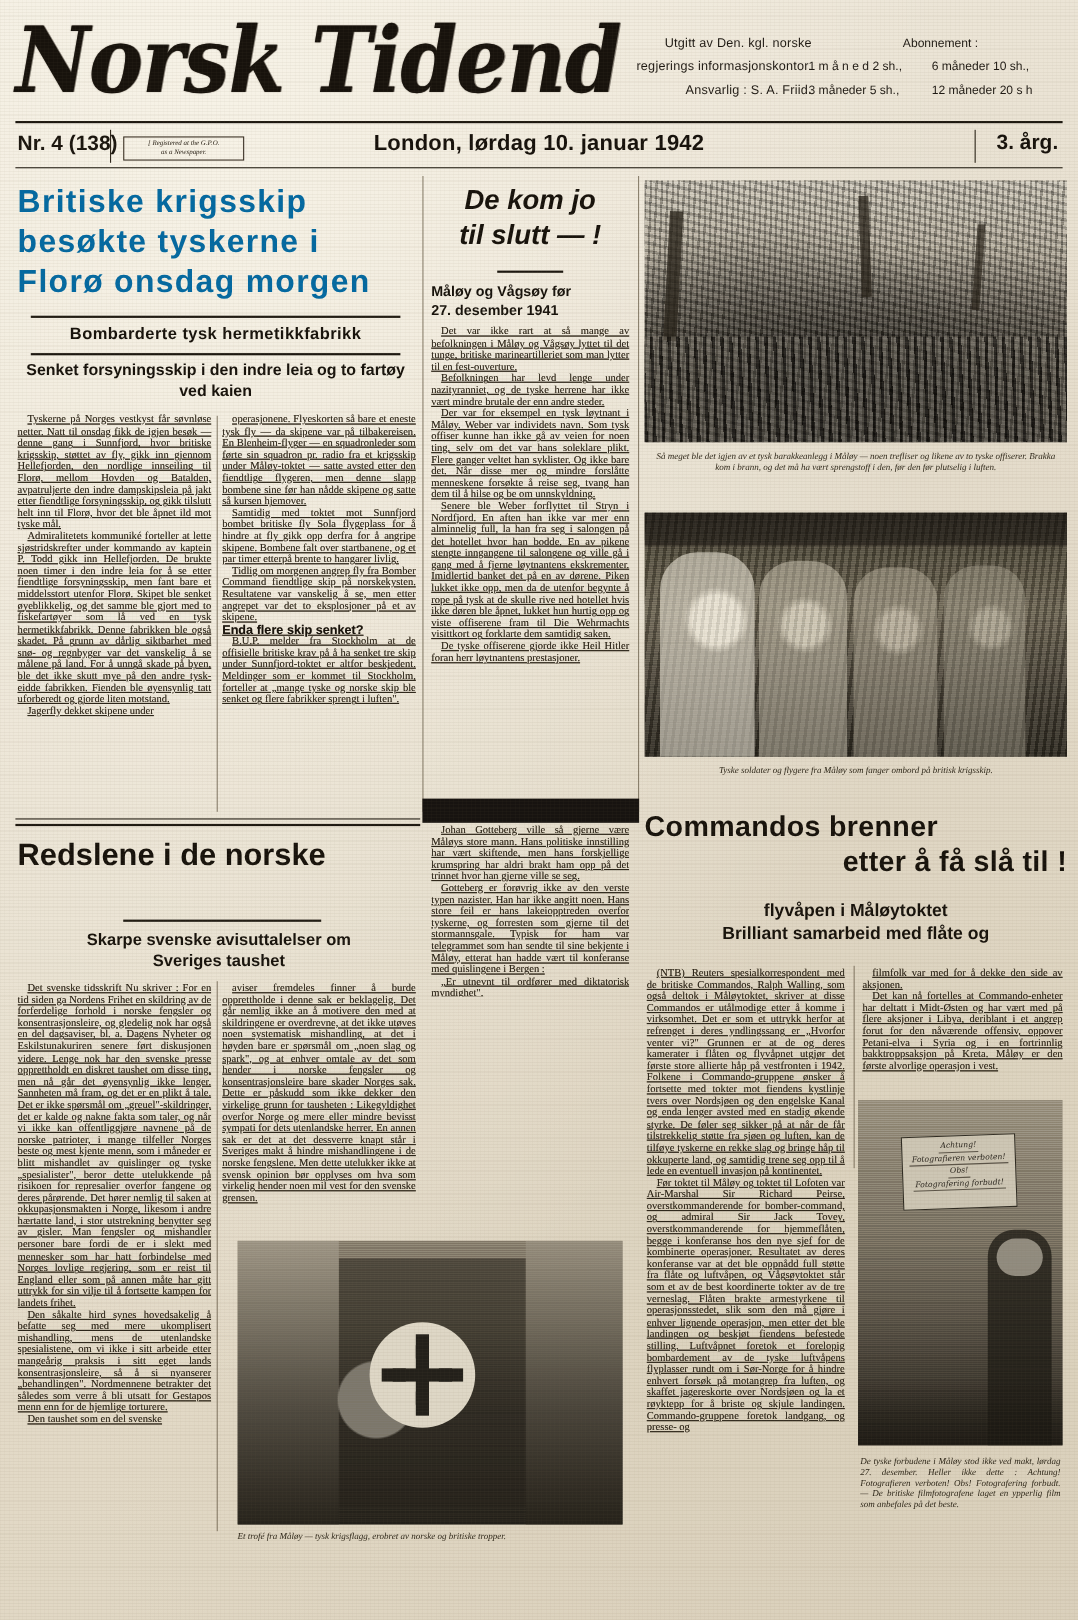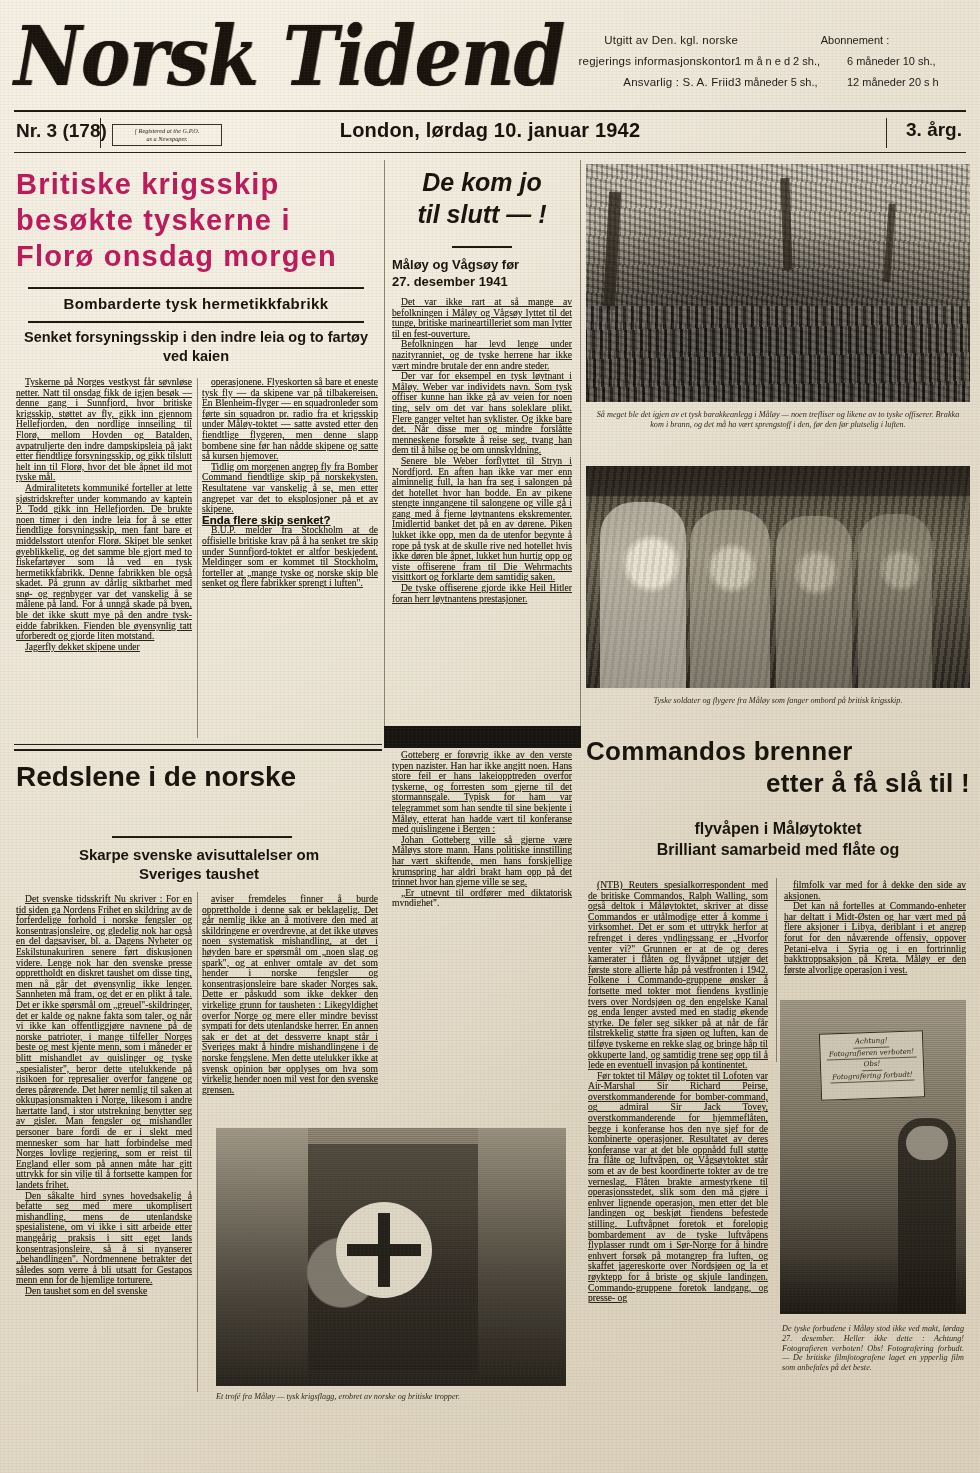--- a/index.html
+++ b/index.html
@@ -85,21 +85,21 @@
     font-weight:700;font-size:19px;color:#16110b;
   }
   .dl-sep{position:absolute;top:2px;width:1px;height:30px;background:#2a2318;}
 
   
   .vrule{position:absolute;width:1px;background:#6b604c;opacity:.75;}
 
   
   .hl{
     font-family:"Liberation Sans", sans-serif;
-    font-weight:700;color:#be185d;
+    font-weight:700;color:#0369a1;
   }
   .hl-main{
     position:absolute;left:16px;top:166px;width:360px;
     font-size:29px;line-height:36px;letter-spacing:1.2px;
   }
   .hr-a{position:absolute;left:28px;width:336px;height:2px;background:#1d1810;}
 
   .sub-a{
     position:absolute;left:16px;width:360px;text-align:center;
     font-family:"Liberation Sans", sans-serif;font-weight:700;
@@ -217,21 +217,21 @@
       <div class="row">
         <span class="c1">3 måneder 5 sh.,</span>
         <span class="c2">12 måneder 20 s h</span>
       </div>
     </div>
   </div>
 
   <div class="rule-thick" style="top:110px;"></div>
 
   <div class="dateline">
-    <div class="dl-issue">Nr. 3 (178)</div>
+    <div class="dl-issue">Nr. 4 (138)</div>
     <div class="dl-sep" style="left:100px;"></div>
     <div class="dl-gpo">
       <div>[ Registered at the G.P.O.</div>
       <div>as a Newspaper.</div>
     </div>
     <div class="dl-city">London, lørdag 10. januar 1942</div>
     <div class="dl-sep" style="left:886px;"></div>
     <div class="dl-vol">3. årg.</div>
   </div>
 
@@ -250,20 +250,21 @@
   <div class="sub-a" style="top:328px;font-size:14.5px;line-height:19px;">Senket forsyningsskip i den indre leia og to fartøy ved kaien</div>
 
   <div class="bodytext" style="position:absolute;left:16px;top:377px;width:176px;">
     <p>Tyskerne på Norges vestkyst får søvnløse netter. Natt til onsdag fikk de igjen besøk — denne gang i Sunnfjord, hvor britiske krigsskip, støttet av fly, gikk inn gjennom Hellefjorden, den nordlige innseiling til Florø, mellom Hovden og Batalden, avpatruljerte den indre dampskipsleia på jakt etter fiendtlige forsyningsskip, og gikk tilslutt helt inn til Florø, hvor det ble åpnet ild mot tyske mål.</p>
     <p>Admiralitetets kommuniké forteller at lette sjøstridskrefter under kommando av kaptein P. Todd gikk inn Hellefjorden. De brukte noen timer i den indre leia for å se etter fiendtlige forsyningsskip, men fant bare et middelsstort utenfor Florø. Skipet ble senket øyeblikkelig, og det samme ble gjort med to fiskefartøyer som lå ved en tysk hermetikkfabrikk. Denne fabrikken ble også skadet. På grunn av dårlig siktbarhet med snø- og regnbyger var det vanskelig å se målene på land. For å unngå skade på byen, ble det ikke skutt mye på den andre tysk-eidde fabrikken. Fienden ble øyensynlig tatt uforberedt og gjorde liten motstand.</p>
     <p>Jagerfly dekket skipene under</p>
   </div>
 
   <div class="bodytext" style="position:absolute;left:202px;top:377px;width:176px;">
     <p>operasjonene. Flyeskorten så bare et eneste tysk fly — da skipene var på tilbakereisen. En Blenheim-flyger — en squadronleder som førte sin squadron pr. radio fra et krigsskip under Måløy-toktet — satte avsted etter den fiendtlige flygeren, men denne slapp bombene sine før han nådde skipene og satte så kursen hjemover.</p>
+    <p>Samtidig med toktet mot Sunnfjord bombet britiske fly Sola flygeplass for å hindre at fly gikk opp derfra for å angripe skipene. Bombene falt over startbanene, og et par timer etterpå brente to hangarer livlig.</p>
     <p>Tidlig om morgenen angrep fly fra Bomber Command fiendtlige skip på norskekysten. Resultatene var vanskelig å se, men etter angrepet var det to eksplosjoner på et av skipene.</p>
     <p class="subhead-inline noind">Enda flere skip senket?</p>
     <p>B.U.P. melder fra Stockholm at de offisielle britiske krav på å ha senket tre skip under Sunnfjord-toktet er altfor beskjedent. Meldinger som er kommet til Stockholm, forteller at „mange tyske og norske skip ble senket og flere fabrikker sprengt i luften".</p>
   </div>
 
   <div style="position:absolute;left:392px;top:166px;width:180px;text-align:center;
               font-family:'Liberation Sans',sans-serif;font-weight:700;font-style:italic;
               font-size:25px;line-height:32px;color:#17120b;">
     <div>De kom jo</div>
     <div>til slutt — !</div>
@@ -281,22 +282,22 @@
     <p>Det var ikke rart at så mange av befolkningen i Måløy og Vågsøy lyttet til det tunge, britiske marineartilleriet som man lytter til en fest-ouverture.</p>
     <p>Befolkningen har levd lenge under nazityranniet, og de tyske herrene har ikke vært mindre brutale der enn andre steder.</p>
     <p>Der var for eksempel en tysk løytnant i Måløy. Weber var individets navn. Som tysk offiser kunne han ikke gå av veien for noen ting, selv om det var hans soleklare plikt. Flere ganger veltet han syklister. Og ikke bare det. Når disse mer og mindre forslåtte menneskene forsøkte å reise seg, tvang han dem til å hilse og be om unnskyldning.</p>
     <p>Senere ble Weber forflyttet til Stryn i Nordfjord. En aften han ikke var mer enn alminnelig full, la han fra seg i salongen på det hotellet hvor han bodde. En av pikene stengte inngangene til salongene og ville gå i gang med å fjerne løytnantens ekskrementer. Imidlertid banket det på en av dørene. Piken lukket ikke opp, men da de utenfor begynte å rope på tysk at de skulle rive ned hotellet hvis ikke døren ble åpnet, lukket hun hurtig opp og viste offiserene fram til Die Wehrmachts visittkort og forklarte dem samtidig saken.</p>
     <p>De tyske offiserene gjorde ikke Heil Hitler foran herr løytnantens prestasjoner.</p>
   </div>
 
   <div style="position:absolute;left:384px;top:726px;width:197px;height:22px;background:#171310;"></div>
 
   <div class="bodytext" style="position:absolute;left:392px;top:750px;width:180px;height:156px;overflow:hidden;">
+    <p>Johan Gotteberg ville så gjerne være Måløys store mann. Hans politiske innstilling har vært skiftende, men hans forskjellige krumspring har aldri brakt ham opp på det trinnet hvor han gjerne ville se seg.</p>
     <p>Gotteberg er forøvrig ikke av den verste typen nazister. Han har ikke angitt noen. Hans store feil er hans lakeiopptreden overfor tyskerne, og forresten som gjerne til det stormannsgale. Typisk for ham var telegrammet som han sendte til sine bekjente i Måløy, etterat han hadde vært til konferanse med quislingene i Bergen :</p>
-    <p>Johan Gotteberg ville så gjerne være Måløys store mann. Hans politiske innstilling har vært skiftende, men hans forskjellige krumspring har aldri brakt ham opp på det trinnet hvor han gjerne ville se seg.</p>
     <p>„Er utnevnt til ordfører med diktatorisk myndighet".</p>
 
   </div>
 
   <div class="photo ph-rubble" style="left:586px;top:164px;width:384px;height:238px;">
     <div class="gr"></div>
     <div style="position:absolute;left:20px;top:28px;width:12px;height:118px;background:rgba(40,35,26,.8);transform:rotate(3deg);"></div>
     <div style="position:absolute;left:196px;top:14px;width:9px;height:92px;background:rgba(35,30,22,.75);transform:rotate(-2deg);"></div>
     <div style="position:absolute;left:300px;top:40px;width:7px;height:78px;background:rgba(35,30,22,.7);transform:rotate(4deg);"></div>
     <div style="position:absolute;left:0;bottom:0;width:100%;height:96px;

